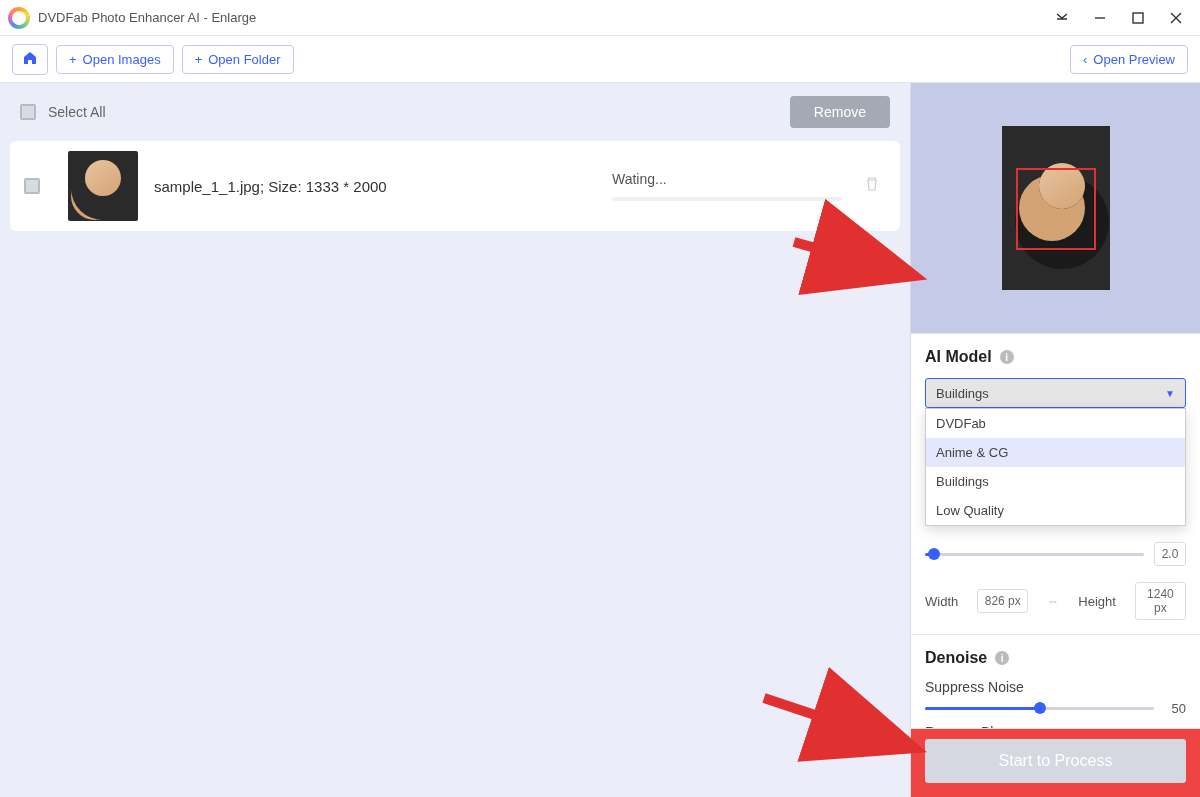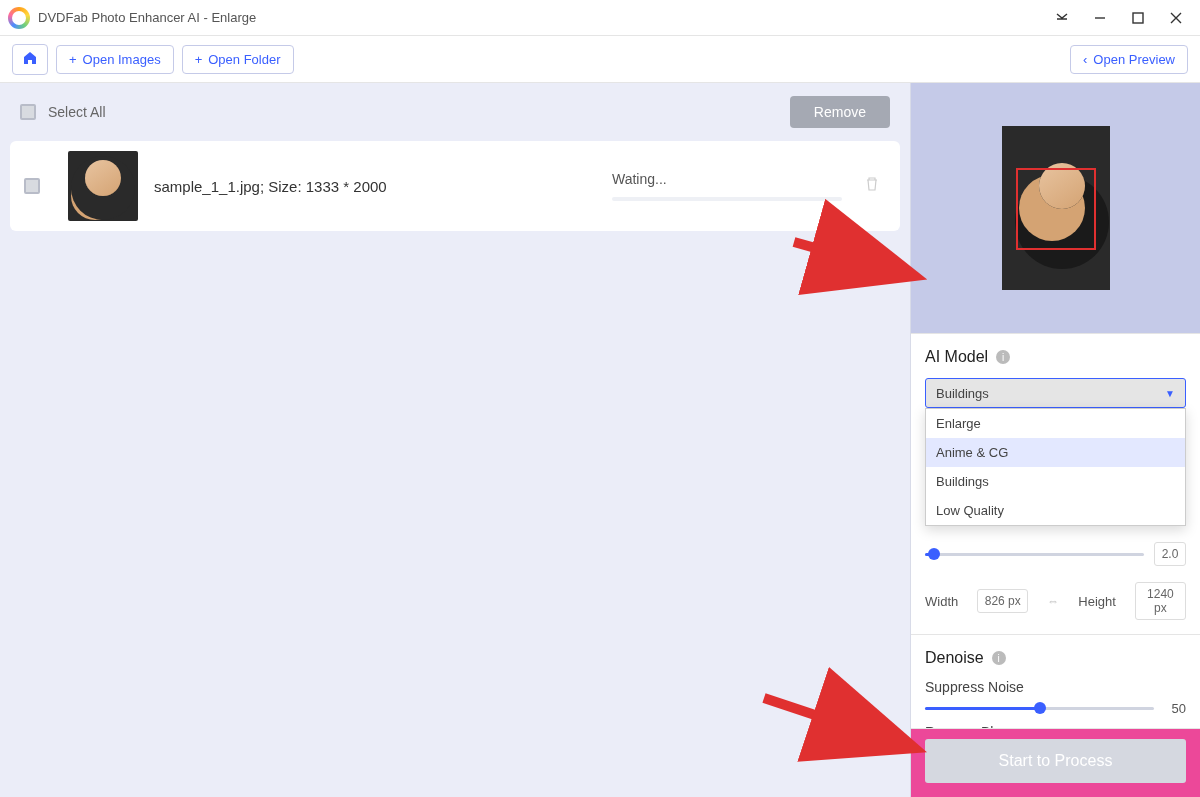--- a/index.html
+++ b/index.html
@@ -36,21 +36,21 @@
 .status-text { font-size: 14px; color: #555; }
 .progressbar { height: 4px; background: #eef0f5; border-radius: 2px; }
 .trash { color: #ccc; cursor: pointer; padding: 6px; }
 
 .preview-area { height: 250px; background: #c5cae8; display: flex; align-items: center; justify-content: center; }
 .preview-img { width: 108px; height: 164px; background: #2a2a2a; position: relative; display: flex; align-items: center; justify-content: center; }
 .preview-head { width: 46px; height: 46px; border-radius: 50%; background: linear-gradient(145deg, #e8c4a0, #d4a373); box-shadow: -10px 22px 0 10px #d4a373, 0 36px 0 24px #1a1a1a; transform: translate(6px, -22px); }
 .crop-rect { position: absolute; top: 42px; left: 14px; width: 80px; height: 82px; border: 2px solid #e03030; }
 
 .panel { background: #fff; border-top: 1px solid #e5e5e5; padding: 14px 14px; }
-.panel-title { font-size: 16px; font-weight: 400; color: #222; display: flex; align-items: center; gap: 8px; margin-bottom: 12px; }
+.panel-title { font-size: 16px; font-weight: 700; color: #222; display: flex; align-items: center; gap: 8px; margin-bottom: 12px; }
 .info-icon { width: 14px; height: 14px; border-radius: 50%; background: #bbb; color: #fff; font-size: 10px; display: flex; align-items: center; justify-content: center; cursor: pointer; }
 
 .select-box { border: 1px solid #3a5fff; border-radius: 3px; background: #e5e5e5; height: 30px; display: flex; align-items: center; padding: 0 10px; font-size: 13px; color: #444; cursor: pointer; position: relative; }
 .select-arrow { margin-left: auto; color: #3a5fff; font-size: 10px; }
 .dropdown { position: absolute; top: 29px; left: -1px; right: -1px; background: #fff; border: 1px solid #ccc; box-shadow: 0 4px 12px rgba(0,0,0,0.15); z-index: 10; }
 .dropdown-item { padding: 7px 10px; font-size: 13px; color: #444; cursor: pointer; }
 .dropdown-item.hover { background: #e3e8ff; }
 
 .slider-row { display: flex; align-items: center; gap: 10px; margin-top: 6px; }
 .slider-track { flex: 1; height: 3px; background: #d0d4e0; position: relative; border-radius: 2px; }
@@ -60,21 +60,21 @@
 
 .dims-row { display: flex; align-items: center; gap: 19px; margin-top: 16px; font-size: 13px; color: #555; }
 .dim-input { border: 1px solid #ddd; border-radius: 3px; padding: 4px 6px; font-size: 12px; color: #666; width: 56px; text-align: center; }
 .link-icon { color: #bbb; font-size: 12px; }
 
 .sub-label { font-size: 14px; color: #444; margin-top: 8px; margin-bottom: 4px; }
 
 .process-btn { background: #d5d8e0; color: #fff; border: none; width: 100%; height: 44px; font-size: 16px; font-weight: 500; cursor: pointer; border-radius: 3px; }
 
 .panel-scroll { flex: 1; overflow: hidden; display: flex; flex-direction: column; }
-.panel-bottom { padding: 10px 14px 14px; background: #ec4899; border-top: 1px solid #e5e5e5; }
+.panel-bottom { padding: 10px 14px 14px; background: #ef4444; border-top: 1px solid #e5e5e5; }
 
 .arrow-annotation { position: absolute; pointer-events: none; z-index: 50; }
 .arrow-svg { overflow: visible; }
 </style>
 </head>
 <body>
 
 <div class="titlebar">
   <div class="logo"></div>
   <div class="app-title">DVDFab Photo Enhancer AI - Enlarge</div>
@@ -163,21 +163,21 @@
 
       <div class="panel">
         <div class="panel-title">
           <span>AI Model</span>
           <span class="info-icon">i</span>
         </div>
         <div class="select-box">
           <span>Buildings</span>
           <span class="select-arrow">▼</span>
           <div class="dropdown">
-            <div class="dropdown-item">Enlarge</div>
+            <div class="dropdown-item">DVDFab</div>
             <div class="dropdown-item hover">Anime &amp; CG</div>
             <div class="dropdown-item">Buildings</div>
             <div class="dropdown-item">Low Quality</div>
           </div>
         </div>
 
         <div style="height:128px;"></div>
 
         <div class="slider-row">
           <div class="slider-track">

